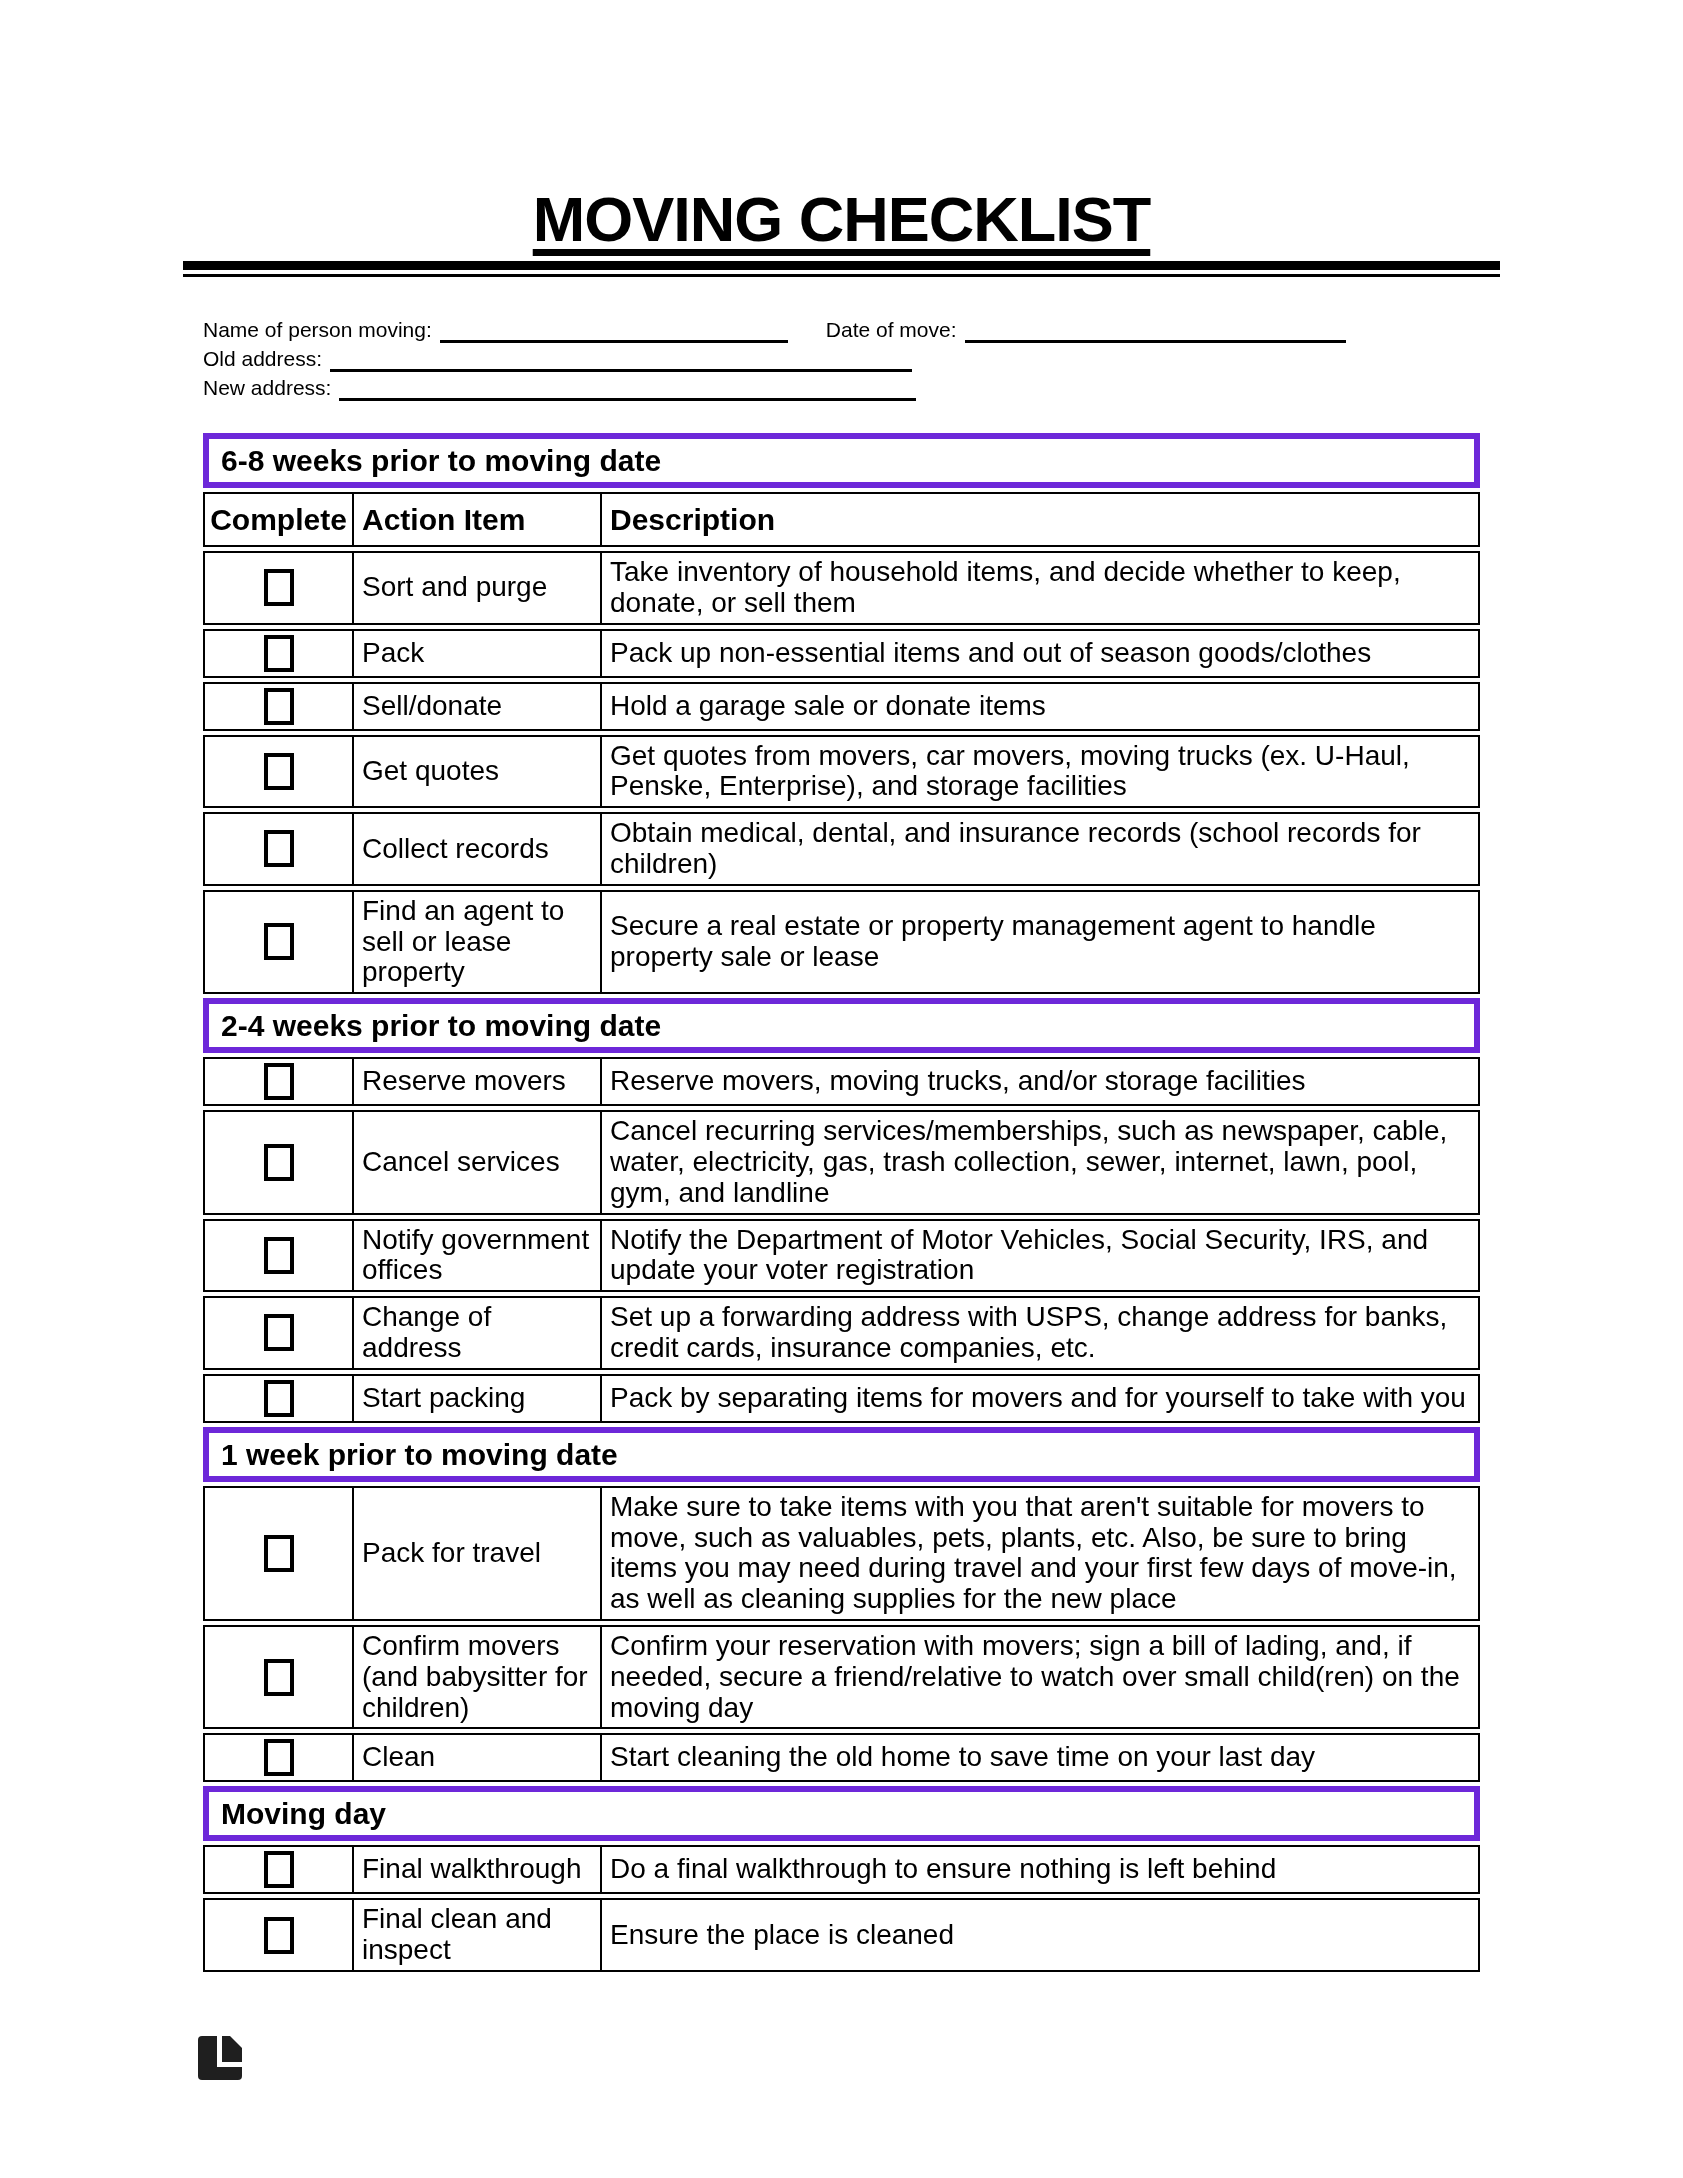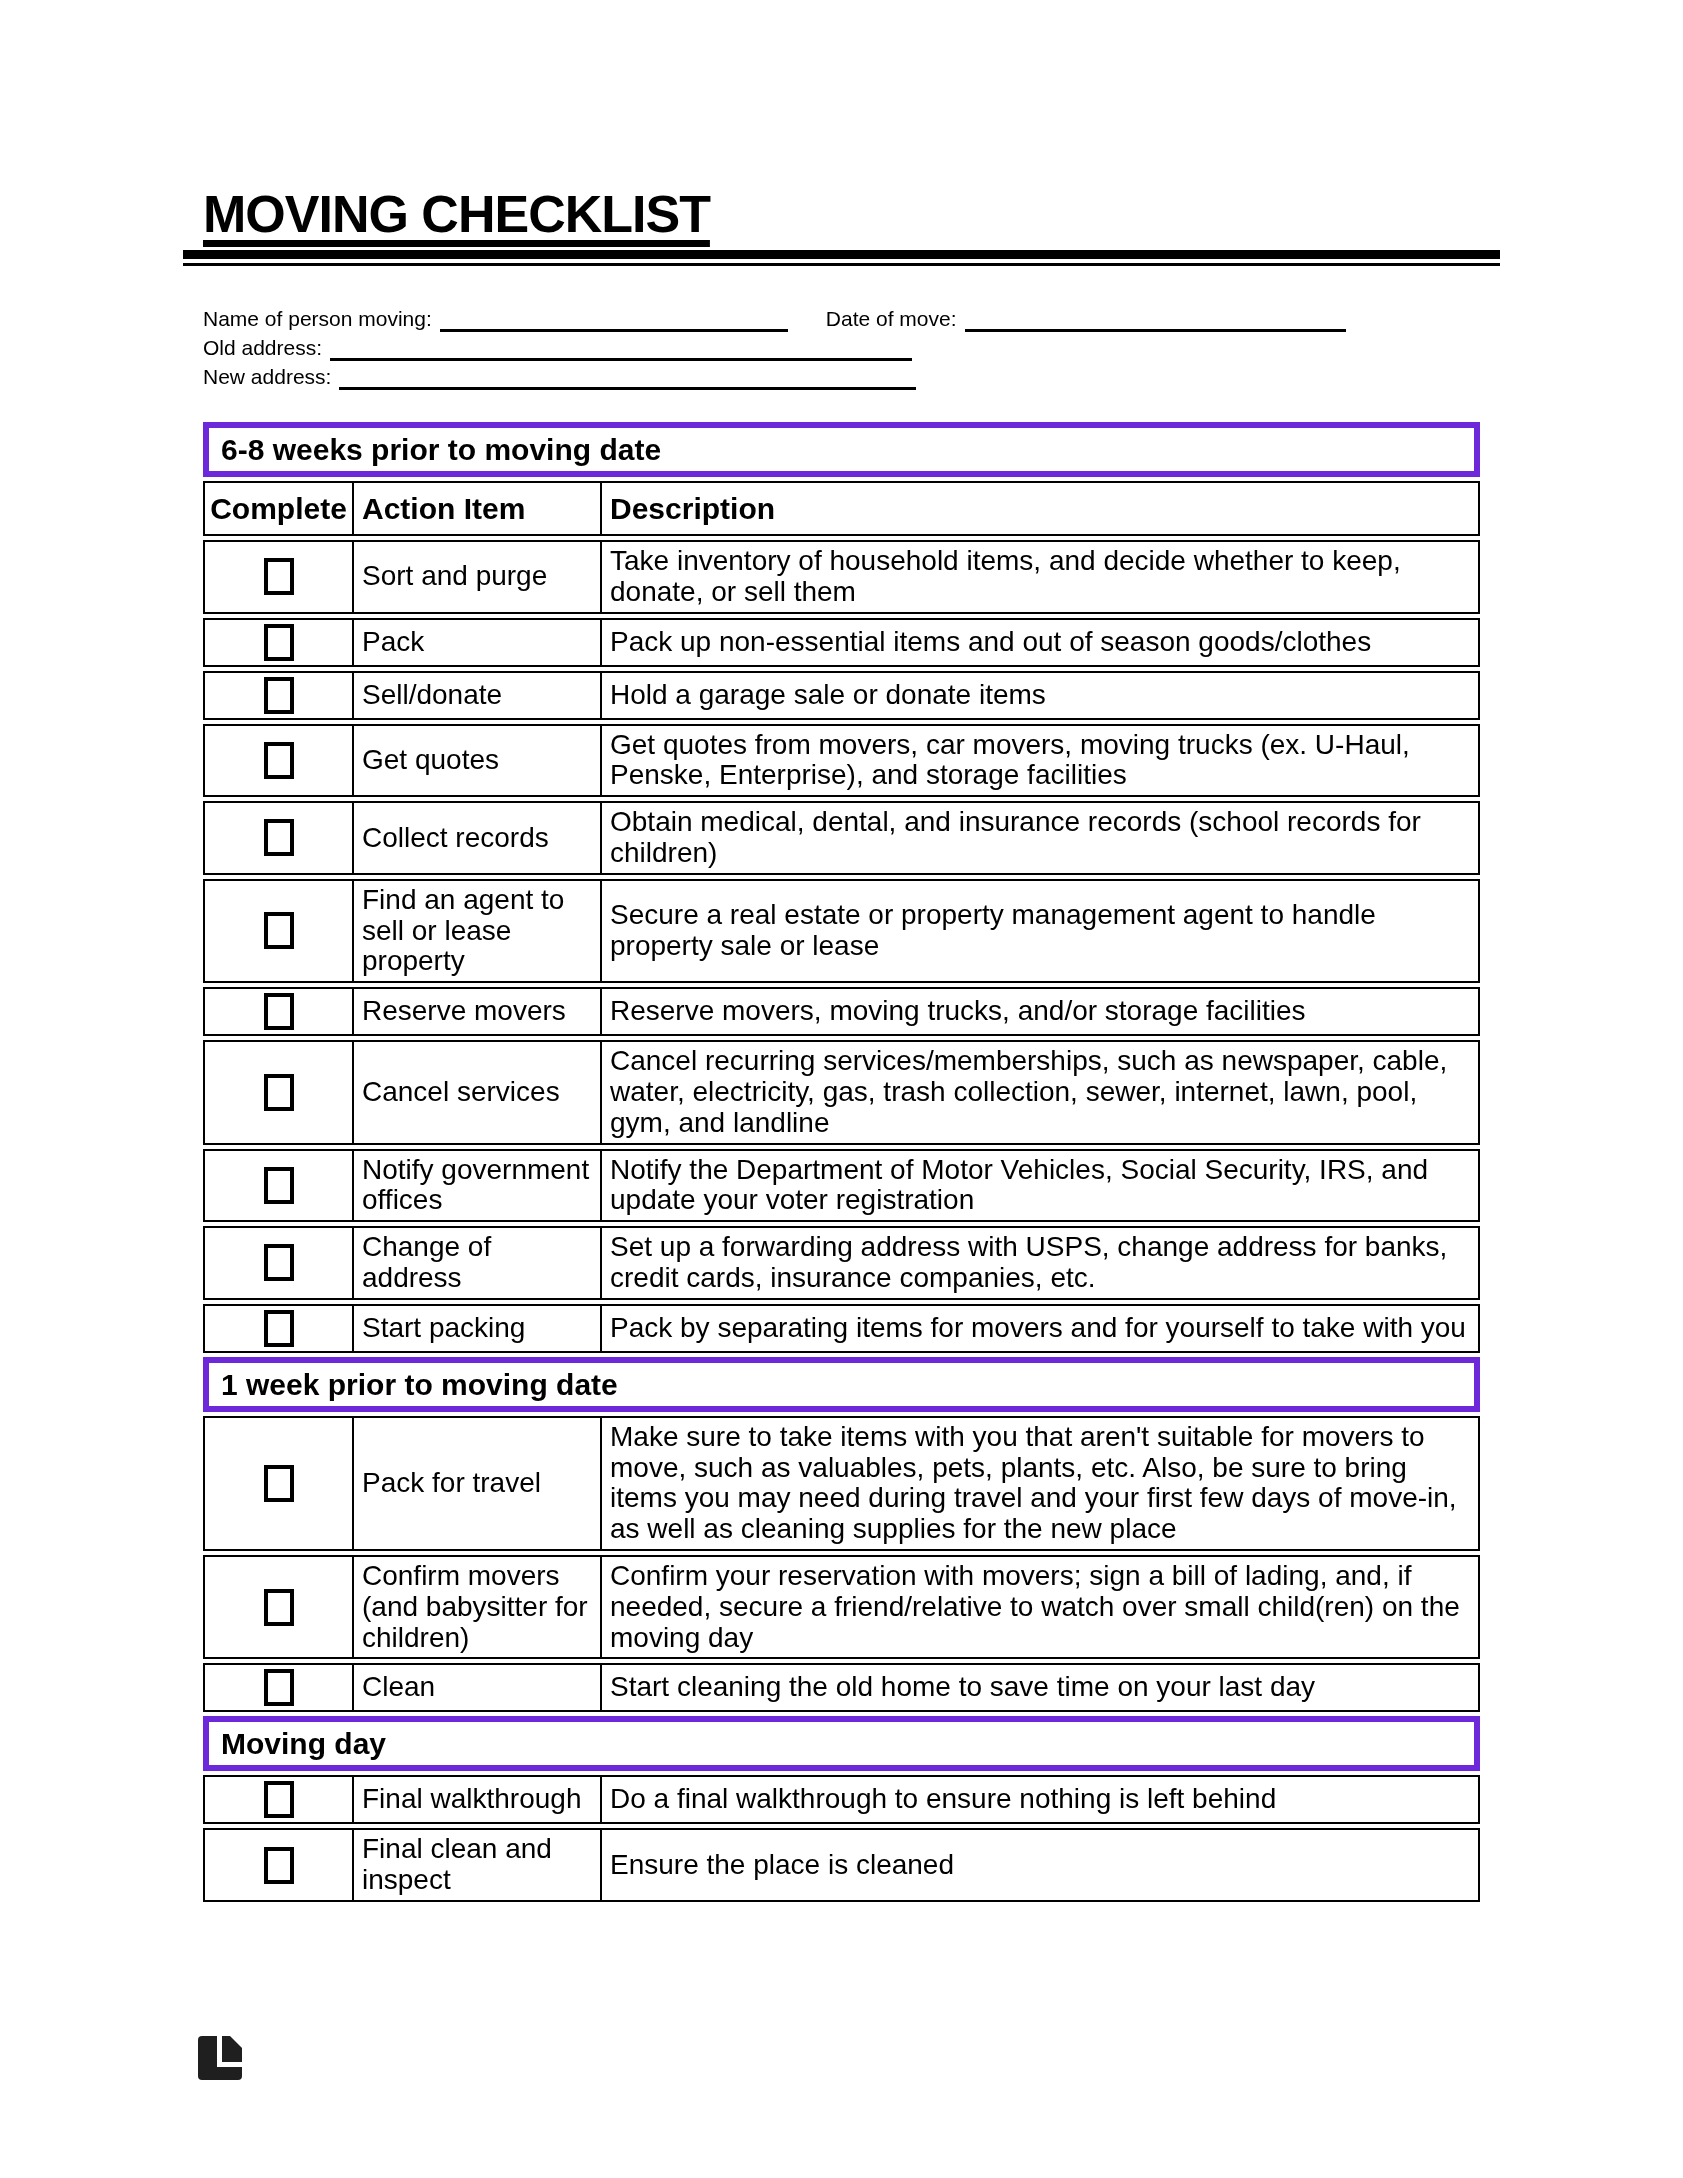--- a/index.html
+++ b/index.html
@@ -12,21 +12,22 @@
     font-family: "Liberation Sans", sans-serif;
     position: relative;
     overflow: hidden;
   }
   .page {
     padding: 188px 203px 0 203px;
   }
   
   h1.doc-title {
     margin: 0;
-    font-size: 52px;
+    text-align: center;
+    font-size: 63px;
     font-weight: bold;
     line-height: 1;
     letter-spacing: -1px;
   }
   h1.doc-title span {
     text-decoration: underline;
     text-decoration-thickness: 7px;
     text-underline-offset: 8px;
   }
   .rule-thick {
@@ -221,20 +222,23 @@
       <span class="checkbox"></span>
     </div>
     <div class="tcell col-action">
           <span>Find an agent to sell or lease property</span>
         </div>
     <div class="tcell col-desc">
           <span>Secure a real estate or property management agent to handle property sale or lease</span>
         </div>
   </div>
 
+  <div class="sec-header">
+    <span>2-4 weeks prior to moving date</span>
+  </div>
 
   <div class="trow">
     <div class="tcell col-complete">
       <span class="checkbox"></span>
     </div>
     <div class="tcell col-action">
           <span>Reserve movers</span>
         </div>
     <div class="tcell col-desc">
           <span>Reserve movers, moving trucks, and/or storage facilities</span>

